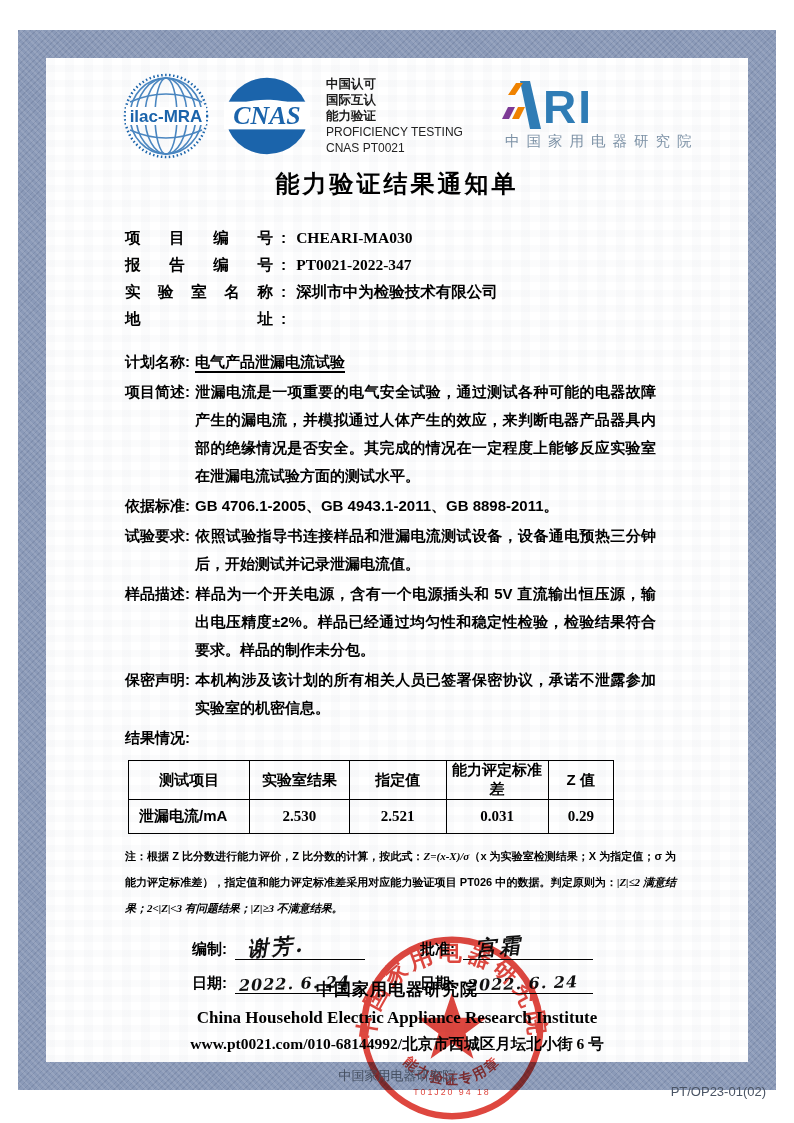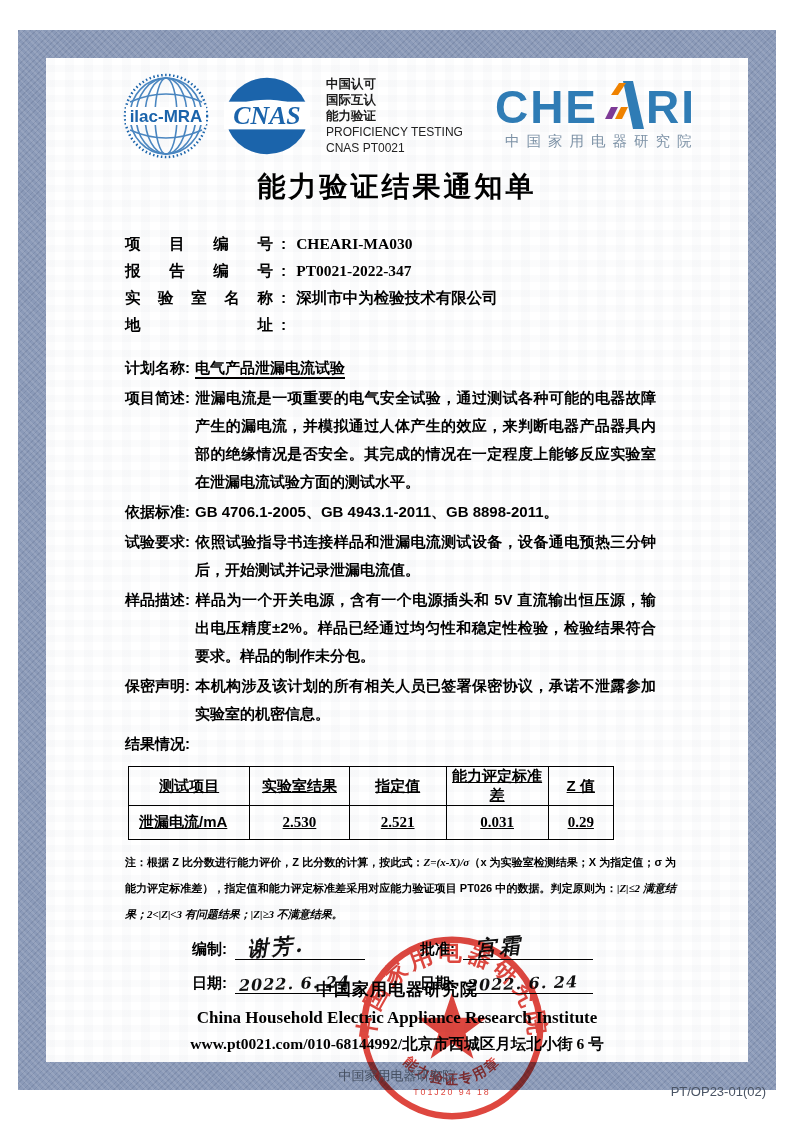--- a/index.html
+++ b/index.html
@@ -20,38 +20,38 @@
   }
 
   
   .logos { display:flex; align-items:center; margin:14px 30px 0 76px; gap:14px; }
   .accred-lines { font-size:12.5px; line-height:16px; font-weight:700; color:#1c1c1c; margin-left:2px; }
   .accred-lines .en { font-weight:400; font-size:12px; color:#222; }
   .cheari { margin-left:18px; }
   .cheari-word { display:flex; align-items:flex-end; color:#2f7cb5; font-weight:800; font-size:46px; letter-spacing:2px; line-height:44px; }
   .cheari-sub { font-size:14.5px; letter-spacing:7px; color:#7d92a6; margin-top:3px; padding-left:10px; }
 
-  .doc-title { text-align:center; font-size:28px; font-weight:700; letter-spacing:3px; color:#000; margin-top:8px; }
+  .doc-title { text-align:center; font-size:24px; font-weight:700; letter-spacing:3px; color:#000; margin-top:8px; }
 
   
   .fields { margin:24px 70px 0 79px; }
   .field-row { display:flex; font-size:15.5px; font-weight:700; line-height:27px; color:#000; }
   .field-label { display:inline-block; width:148px; text-align:justify; text-align-last:justify; }
   .field-colon { margin:0 10px 0 8px; }
   .field-value { font-family:"Liberation Serif", serif; }
 
   
   .sections { margin:16px 92px 0 79px; }
   .section { font-size:15px; font-weight:700; line-height:28px; color:#000;
     padding-left:70px; text-align:justify; margin-bottom:2px; }
   .section .sec-label { display:inline-block; width:70px; margin-left:-70px; }
   .underlined { text-decoration:underline; text-underline-offset:4px; text-decoration-thickness:1.5px; }
 
   
-  table.results { border-collapse:collapse; margin:8px 0 0 82px; width:486px;text-decoration:underline; }
+  table.results { border-collapse:collapse; margin:8px 0 0 82px; width:486px; }
   table.results th, table.results td { border:1.6px solid #000; font-size:15px; font-weight:700;
     text-align:center; height:34px; color:#000; }
   table.results td.item { text-align:left; padding-left:10px; font-family:"Liberation Sans", sans-serif; }
   td.num { font-family:"Liberation Serif", serif; }
   .w1{width:25%;} .w2{width:20.5%;} .w3{width:20%;} .w4{width:21%;} .w5{width:13.5%;}
 
   .note { margin:9px 72px 0 79px; font-size:11px; font-weight:700; line-height:26px; color:#000; text-align:justify; }
   .note .it { font-style:italic; font-family:"Liberation Serif", serif; }
 
   .conclusion { position:absolute; left:0; right:0; top:768px; text-align:center;
@@ -114,21 +114,20 @@
         <div class="accred-lines">
           <div>中国认可</div>
           <div>国际互认</div>
           <div>能力验证</div>
           <div class="en">PROFICIENCY TESTING</div>
           <div class="en">CNAS PT0021</div>
         </div>
 
         <div class="cheari">
           <div class="cheari-word">
-            <span>CHE</span>
             <svg width="44" height="48" viewBox="0 0 44 48" style="margin:0 2px;">
               <polygon points="23,0 33,0 44,48 33,48" fill="#2f7cb5"></polygon>
               <polygon points="11,14 19,2 26,2 18,14" fill="#ef8200"></polygon>
               <polygon points="5,38 11,26 18,26 12,38" fill="#7d3a96"></polygon>
               <polygon points="15,38 21,26 28,26 22,38" fill="#ef8200"></polygon>
             </svg>
             <span>RI</span>
           </div>
           <div class="cheari-sub">中国家用电器研究院</div>
         </div>

